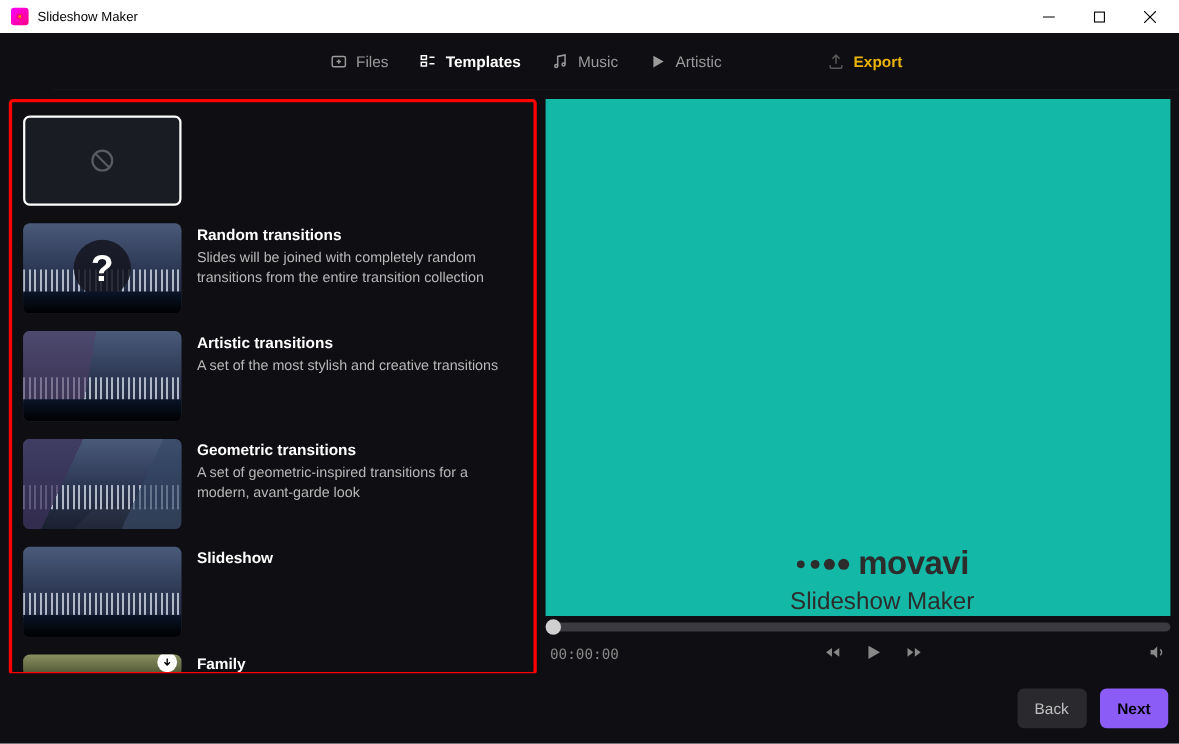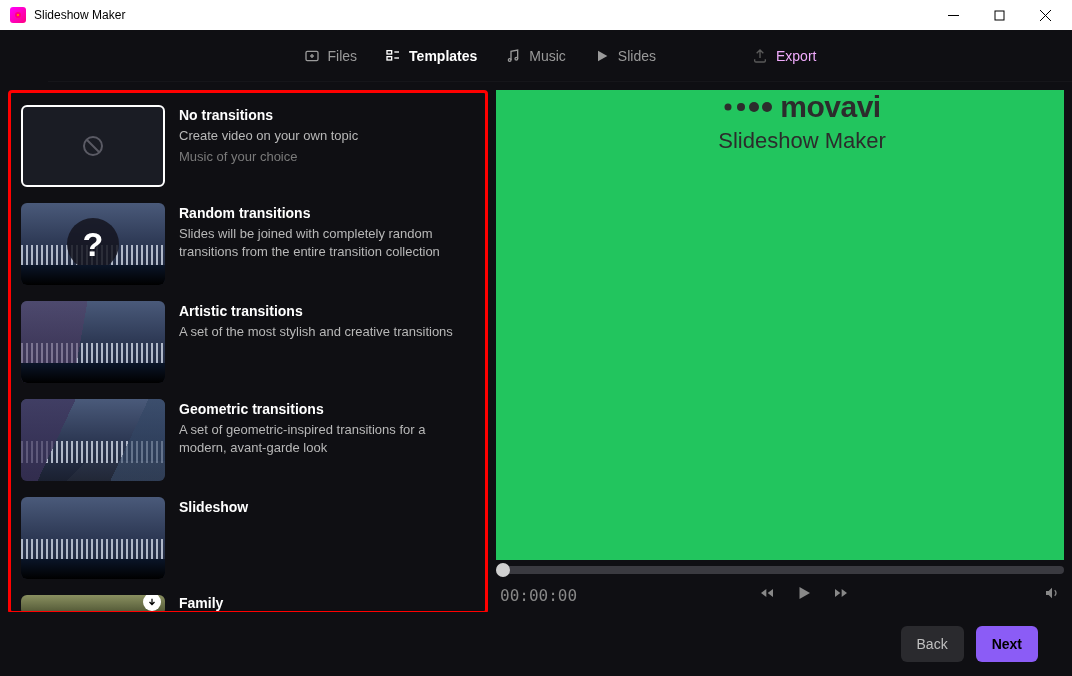--- a/index.html
+++ b/index.html
@@ -11,21 +11,21 @@
     .titlebar .title { font-size: 12px; color: #000; }
     .win-controls { margin-left: auto; display: flex; }
     .win-btn { width: 46px; height: 30px; display: flex; align-items: center; justify-content: center; }
     .win-btn svg { width: 11px; height: 11px; }
     
     .app { height: 646px; background: #0f0f13; display: flex; flex-direction: column; }
     
     .topnav { height: 52px; display: flex; align-items: center; justify-content: center; gap: 28px; border-bottom: 1px solid rgba(255,255,255,0.03); margin-left: 48px; }
     .nav-item { display: flex; align-items: center; gap: 8px; color: #9a9a9a; font-size: 14px; cursor: pointer; }
     .nav-item.active { color: #fff; font-weight: 600; }
-    .nav-item.disabled { color: #f0abfc; }
+    .nav-item.disabled { color: #eab308; font-weight: bold; }
     .nav-item svg { width: 16px; height: 16px; }
     .nav-spacer { width: 40px; }
     
     .main { flex: 1; display: flex; position: relative; padding: 8px 8px 0 8px; gap: 8px; overflow: hidden; }
     
     .left-panel { width: 480px; height: 524px; border: 3px solid #ff0000; border-radius: 4px; padding: 12px 10px 0 10px; overflow: hidden; }
     .tmpl { display: flex; gap: 14px; margin-bottom: 16px; cursor: pointer; }
     .thumb { width: 144px; height: 82px; border-radius: 6px; flex-shrink: 0; position: relative; overflow: hidden; }
     .tmpl.selected .thumb { border: 2px solid #fff; background: #1a1c24; display:flex;align-items:center;justify-content:center; }
     .thumb.city { background: linear-gradient(180deg,#4a5a7a 0%,#2a3550 55%,#1a2030 100%); position:relative;}
@@ -36,41 +36,41 @@
     .thumb.geo .diag{position:absolute;inset:0;background:linear-gradient(115deg,rgba(60,50,90,0.7) 30%,transparent 30%,transparent 70%,rgba(50,70,100,0.6) 70%);}
     .thumb.art .split{position:absolute;inset:0;background:linear-gradient(100deg,rgba(80,60,100,0.55) 42%,transparent 42%);}
     .thumb.cross{}
     .thumb.family{background:linear-gradient(180deg,#8a9060 0%,#4a5030 100%);}
     .tmpl-info { flex: 1; padding-top: 2px; }
     .tmpl-title { color: #fff; font-size: 14px; font-weight: 600; margin-bottom: 4px; }
     .tmpl-desc { color: #b8b8b8; font-size: 13px; line-height: 1.35; }
     .tmpl-sub { color: #7a7a7a; font-size: 13px; margin-top: 4px; }
     
     .right { flex: 1; display: flex; flex-direction: column; min-width: 0; }
-    .preview-area { flex: 1; background: #22c55e; display: flex; align-items: flex-start; justify-content: center; margin-top: 0px; padding-left: 44px; }
+    .preview-area { flex: 1; background: #14b8a6; display: flex; align-items: flex-end; justify-content: center; margin-top: 0px; padding-left: 44px; }
     .watermark { text-align: center; }
     .wm-logo { display:flex;align-items:center;justify-content:center;gap:8px;margin-bottom:4px;}
     .wm-dots{display:flex;gap:3px;}
     .wm-dots span{width:10px;height:10px;border-radius:50%;background:#2c2c2c;}
     .wm-dots span:first-child{transform:scale(0.7);}
     .wm-dots span:nth-child(2){transform:scale(0.8);}
     .wm-name { color: #2c2c2c; font-size: 30px; font-weight: 700; letter-spacing: -0.5px; }
     .wm-sub { color: #2c2c2c; font-size: 22px; margin-top: 0px; }
     
     .scrub { margin: 6px 0 4px; height: 8px; background: #3a3a40; border-radius:4px; position: relative; }
     .scrub .knob { position:absolute;left:0;top:50%;transform:translate(0,-50%);width:14px;height:14px;border-radius:50%;background:#d0d0d0;}
     
     .controls { display:flex;align-items:center;height:34px;padding:0 4px;}
-    .timecode{color:#888;font-size:16px;font-family:monospace;}
+    .timecode{color:#888;font-size:13px;font-family:monospace;}
     .play-group{margin-left:auto;margin-right:auto;display:flex;gap:20px;align-items:center;transform:translateX(56px);}
     .ctl-btn svg{width:16px;height:16px;fill:#888;}
     .ctl-btn.play svg{width:18px;height:18px;}
     .vol{margin-left:auto;}
     
-    .footer { height: 64px; display:flex;align-items:center;justify-content:flex-end;gap:12px;padding-right:34px;}
+    .footer { height: 64px; display:flex;align-items:center;justify-content:flex-end;gap:12px;padding-right:10px;}
     .btn { height: 36px; padding: 0 16px; border-radius: 6px; font-size: 14px; display:flex;align-items:center;cursor:pointer;}
     .btn-back{background:#2a2a2e;color:#c0c0c0;}
     .btn-next{background:#8b5cf6;color:#000;font-weight:700;}
     
     .no-icon { width:24px;height:24px; }
     .dl-badge{position:absolute;right:4px;bottom:4px;width:18px;height:18px;border-radius:50%;background:#fff;display:flex;align-items:center;justify-content:center;}
     .dl-badge svg{width:10px;height:10px;}
   </style>
 </head>
 <body>
@@ -122,45 +122,40 @@
           <path d="M9 18V5l10-2v13"></path>
           <circle cx="7" cy="18" r="2"></circle>
           <circle cx="17" cy="16" r="2"></circle>
         </svg>
       <span>Music</span>
     </div>
     <div class="nav-item">
       <svg viewBox="0 0 24 24" fill="#9a9a9a">
           <path d="M6 4l14 8-14 8z"></path>
         </svg>
-      <span>Slides</span>
+      <span>Artistic</span>
     </div>
     <div class="nav-spacer"></div>
     <div class="nav-item disabled">
       <svg viewBox="0 0 24 24" fill="none" stroke="#5a5a5a" stroke-width="2">
           <path d="M12 3v12M7 8l5-5 5 5M4 17v2a2 2 0 002 2h12a2 2 0 002-2v-2"></path>
         </svg>
       <span>Export</span>
     </div>
   </div>
 
   <div class="main">
     <div class="left-panel">
 
       <div class="tmpl selected">
         <div class="thumb">
           <svg class="no-icon" viewBox="0 0 24 24" fill="none" stroke="#5a5a64" stroke-width="2">
               <circle cx="12" cy="12" r="9"></circle>
               <line x1="5.5" y1="5.5" x2="18.5" y2="18.5"></line>
             </svg>
-        </div>
-        <div class="tmpl-info">
-          <div class="tmpl-title">No transitions</div>
-          <div class="tmpl-desc">Create video on your own topic</div>
-          <div class="tmpl-sub">Music of your choice</div>
         </div>
       </div>
 
       <div class="tmpl">
         <div class="thumb city random">
           <div class="qmark">?</div>
         </div>
         <div class="tmpl-info">
           <div class="tmpl-title">Random transitions</div>
           <div class="tmpl-desc">Slides will be joined with completely random transitions from the entire transition collection</div>

